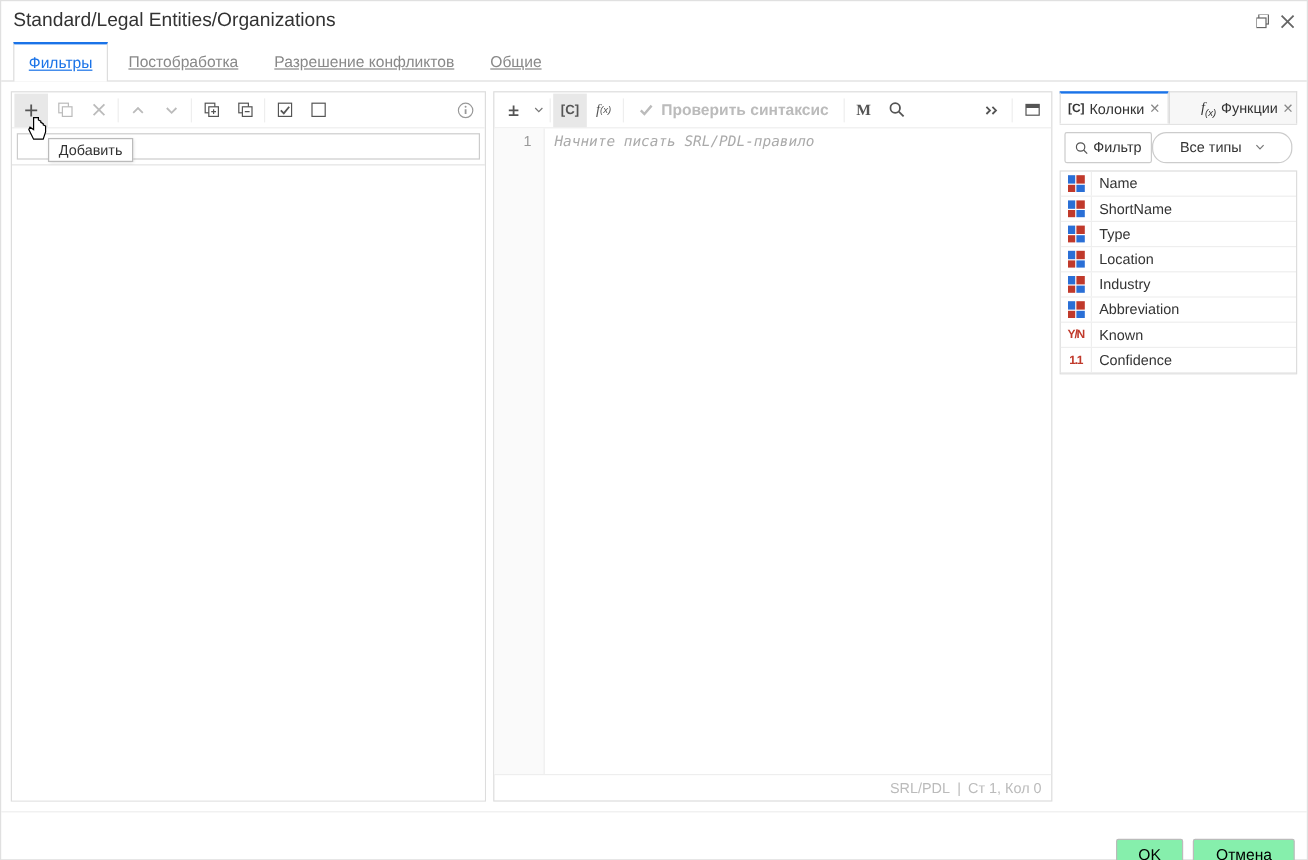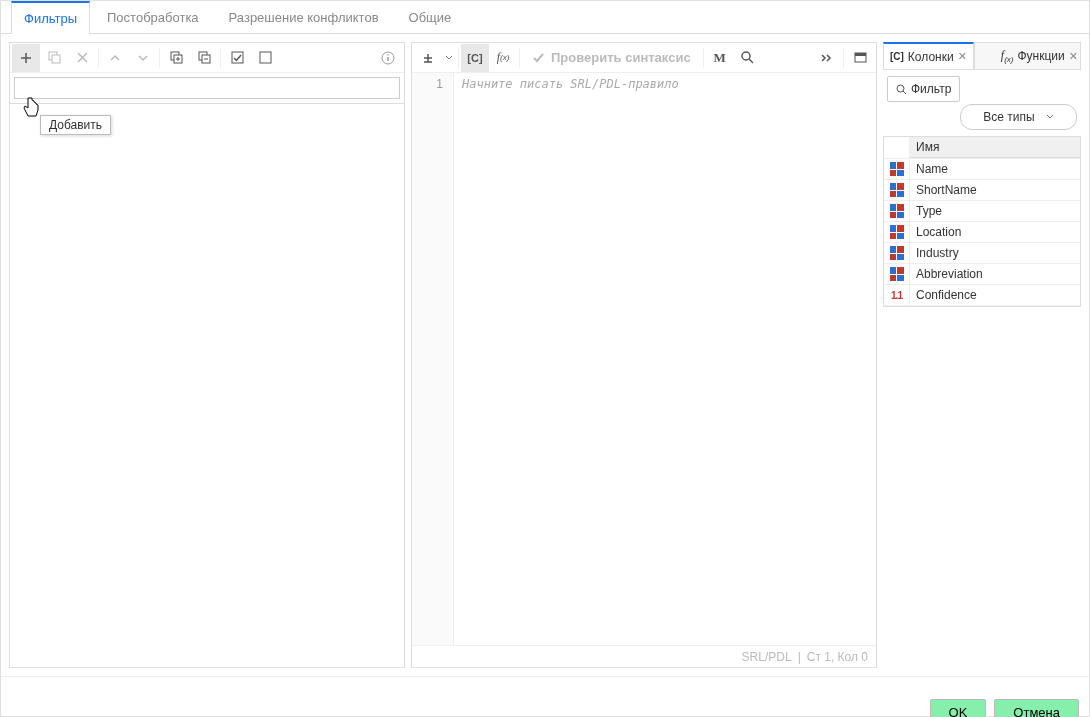--- a/index.html
+++ b/index.html
@@ -2,21 +2,21 @@
 <html><head>
 <meta charset="utf-8">
 <style>
   * { box-sizing: border-box; font-family: "Segoe UI", Arial, sans-serif; }
   body { margin: 0; background: #fff; font-size: 13px; color: #333; }
   .window { width: 1090px; height: 717px; display: flex; flex-direction: column; border: 1px solid #e0e0e0; }
   .titlebar { display: flex; align-items: center; padding: 0 10px; height: 34px; }
   .titlebar .title { flex: 1; font-size: 16px; color: #333; }
   .titlebar .win-btn { margin-left: 8px; color: #666; cursor: pointer; }
   .tabs { display: flex; border-bottom: 1px solid #ddd; padding: 0 10px; gap: 4px; }
-  .tab { padding: 8px 12px; color: #888; cursor: pointer; border: 1px solid transparent; border-bottom: none; }
+  .tab { padding: 8px 12px; color: #888; cursor: pointer; border: 1px solid transparent; border-bottom: none; text-decoration: underline; }
   .tab.active { color: #1a73e8; border-color: #ddd; border-top: 2px solid #1a73e8; background: #fff; margin-bottom: -1px; }
   .body { flex: 1; display: flex; padding: 8px; gap: 6px; min-height: 0; }
 
   .left-panel { width: 396px; display: flex; flex-direction: column; border: 1px solid #ddd; }
   .mid-panel { flex: 1; display: flex; flex-direction: column; border: 1px solid #ddd; position: relative; }
   .right-panel { width: 198px; display: flex; flex-direction: column; }
 
   .toolbar { display: flex; align-items: center; height: 30px; border-bottom: 1px solid #eee; padding: 0 2px; gap: 0; }
   .tbtn { width: 28px; height: 28px; display: flex; align-items: center; justify-content: center; color: #555; cursor: pointer; font-size: 13px; }
   .tbtn.active { background: #e8e8e8; }
@@ -40,41 +40,55 @@
 
   .check-btn { padding: 0 10px; height: 28px; display: flex; align-items: center; gap: 6px; color: #bbb; cursor: default; font-size: 13px; font-weight: bold; }
 
   .right-tabs { display: flex; border-bottom: 1px solid #ddd; }
   .right-tab { flex: 1; display: flex; align-items: center; justify-content: center; gap: 4px; padding: 5px 2px; font-size: 12px; border: 1px solid #ddd; border-bottom: none; cursor: pointer; position: relative; background: #f7f7f7; }
   .right-tab.active { background: #fff; border-top: 2px solid #1a73e8; }
   .right-tab .close { color: #888; font-size: 11px; }
   .right-tab .fx { font-family: serif; font-style: italic; margin-left: 24px; }
   .right-filter-row { display: flex; gap: 0; padding: 6px 4px; }
   .filter-btn { flex: 0 0 auto; border: 1px solid #ccc; background: #fff; height: 26px; padding: 0 8px; display: flex; align-items: center; gap: 4px; font-size: 12px; cursor: pointer; border-radius: 2px; }
-  .type-select { flex: 1; border: 1px solid #ccc; background: #fff; height: 26px; padding: 0 22px; display: flex; align-items: center; justify-content: space-between; font-size: 12px; cursor: pointer; border-radius: 12px; margin-top: 28px; }
+  .type-select { flex: 1; border: 1px solid #ccc; background: #fff; height: 26px; padding: 0 22px; display: flex; align-items: center; justify-content: space-between; font-size: 12px; cursor: pointer; border-radius: 12px; }
   .right-table { border: 1px solid #ddd; font-size: 12px; }
   .right-th { background: #f0f0f0; padding: 4px 6px; border-bottom: 1px solid #ddd; }
   .right-tr { display: flex; align-items: center; border-bottom: 1px solid #eee; }
   .right-ico { width: 26px; display: flex; align-items: center; justify-content: center; border-right: 1px solid #eee; align-self: stretch; padding: 2px 0;}
   .right-cell { flex: 1; padding: 3px 6px; }
 
   .footer { height: 40px; display: flex; align-items: center; justify-content: flex-end; gap: 8px; padding: 0 10px; border-top: 1px solid #eee; }
   .btn { border: 1px solid #bbb; background: #86efac; padding: 5px 18px; font-size: 13px; cursor: pointer; border-radius: 2px; margin-top: 32px; }
 
   .ico-grid { width: 14px; height: 14px; display: grid; grid-template-columns: 1fr 1fr; grid-template-rows: 1fr 1fr; gap: 1px; }
   .ico-grid span { display: block; }
   .ico-bool { font-weight: bold; font-size: 10px; color: #c0392b; letter-spacing: -1px; }
   .ico-num { font-weight: bold; font-size: 10px; color: #c0392b; letter-spacing: -1px; }
 
   svg { display: block; }
 </style>
 </head>
 <body>
 
 <div class="window">
+  <div class="titlebar">
+    <div class="title">Standard/Legal Entities/Organizations</div>
+    <span class="win-btn">
+      <svg width="12" height="12" viewBox="0 0 12 12">
+          <rect x="2" y="0" width="8" height="8" fill="none" stroke="#666" stroke-width="1"></rect>
+          <rect x="0" y="3" width="8" height="8" fill="#fff" stroke="#666" stroke-width="1"></rect>
+        </svg>
+    </span>
+    <span class="win-btn">
+      <svg width="12" height="12" viewBox="0 0 12 12">
+          <path d="M1 1 L11 11 M11 1 L1 11" stroke="#666" stroke-width="1.5"></path>
+        </svg>
+    </span>
+  </div>
 
   <div class="tabs">
     <div class="tab active">Фильтры</div>
     <div class="tab">Постобработка</div>
     <div class="tab">Разрешение конфликтов</div>
     <div class="tab">Общие</div>
   </div>
 
   <div class="body">
 
@@ -230,24 +244,20 @@
           <span>Фильтр</span>
         </div>
         <div class="type-select">
           <span>Все типы</span>
           <svg width="8" height="8" viewBox="0 0 8 8">
               <path d="M1 2 L4 5 L7 2" fill="none" stroke="#777"></path>
             </svg>
         </div>
       </div>
       <div class="right-table">
-        <div class="right-tr">
-          <div class="right-ico"></div>
-          <div class="right-th right-cell">Имя</div>
-        </div>
         <div id="columns-rows">
             <div class="right-tr">
               <div class="right-ico">
                 <div class="ico-grid">
                   <span style="background: rgb(42, 111, 214);"></span>
                   <span style="background: rgb(192, 57, 43);"></span>
                   <span style="background: rgb(192, 57, 43);"></span>
                   <span style="background: rgb(42, 111, 214);"></span>
                 </div>
               </div>
@@ -300,20 +310,26 @@
             <div class="right-tr">
               <div class="right-ico">
                 <div class="ico-grid">
                   <span style="background: rgb(42, 111, 214);"></span>
                   <span style="background: rgb(192, 57, 43);"></span>
                   <span style="background: rgb(192, 57, 43);"></span>
                   <span style="background: rgb(42, 111, 214);"></span>
                 </div>
               </div>
               <div class="right-cell">Abbreviation</div>
+            </div>
+            <div class="right-tr">
+              <div class="right-ico">
+                <span class="ico-bool">Y/N</span>
+              </div>
+              <div class="right-cell">Known</div>
             </div>
             <div class="right-tr">
               <div class="right-ico">
                 <span class="ico-num">1.1</span>
               </div>
               <div class="right-cell">Confidence</div>
             </div>
           </div>
       </div>
     </div>

